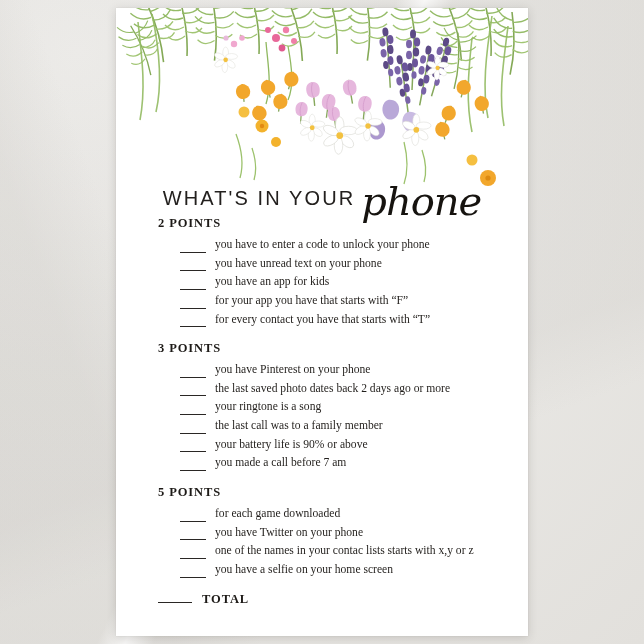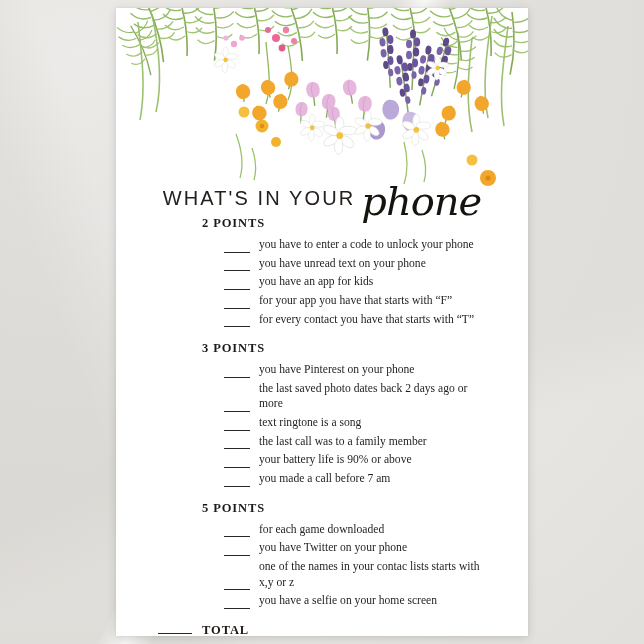--- a/index.html
+++ b/index.html
@@ -87,21 +87,20 @@
   
   #content {
     position: absolute;
     left: 42px;
     top: 208px;
     width: 330px;
   }
 
   .section {
     margin-bottom: 14px;
-    margin-left: 44px;
   }
   .section-title {
     font-family: "Liberation Serif", serif;
     font-weight: bold;
     font-size: 12.5px;
     letter-spacing: 0.9px;
     color: #1d1a17;
     margin: 0 0 6px 0;
   }
   .item {
@@ -324,21 +323,21 @@
       <div class="item">
           <span class="blank"></span>
           <span class="item-text">you have Pinterest on your phone</span>
         </div>
       <div class="item">
           <span class="blank"></span>
           <span class="item-text">the last saved photo dates back 2 days ago or more</span>
         </div>
       <div class="item">
           <span class="blank"></span>
-          <span class="item-text">text ringtone is a song</span>
+          <span class="item-text">your ringtone is a song</span>
         </div>
       <div class="item">
           <span class="blank"></span>
           <span class="item-text">the last call was to a family member</span>
         </div>
       <div class="item">
           <span class="blank"></span>
           <span class="item-text">your battery life is 90% or above</span>
         </div>
       <div class="item">

